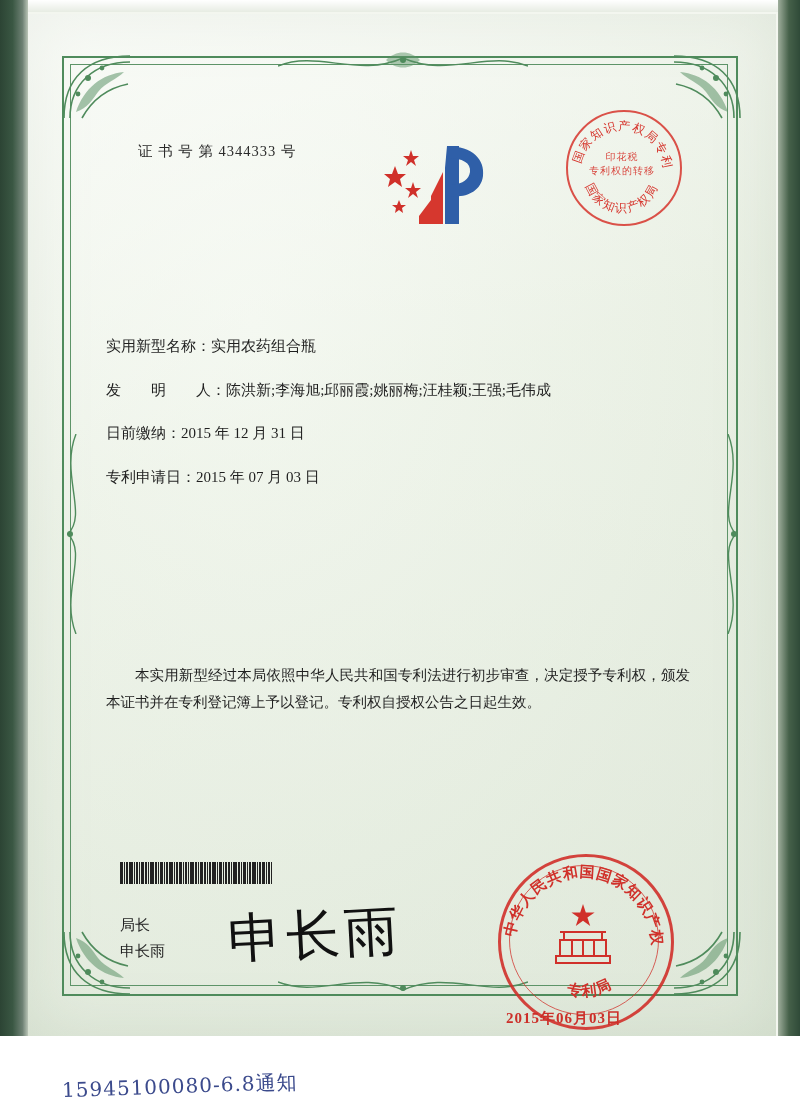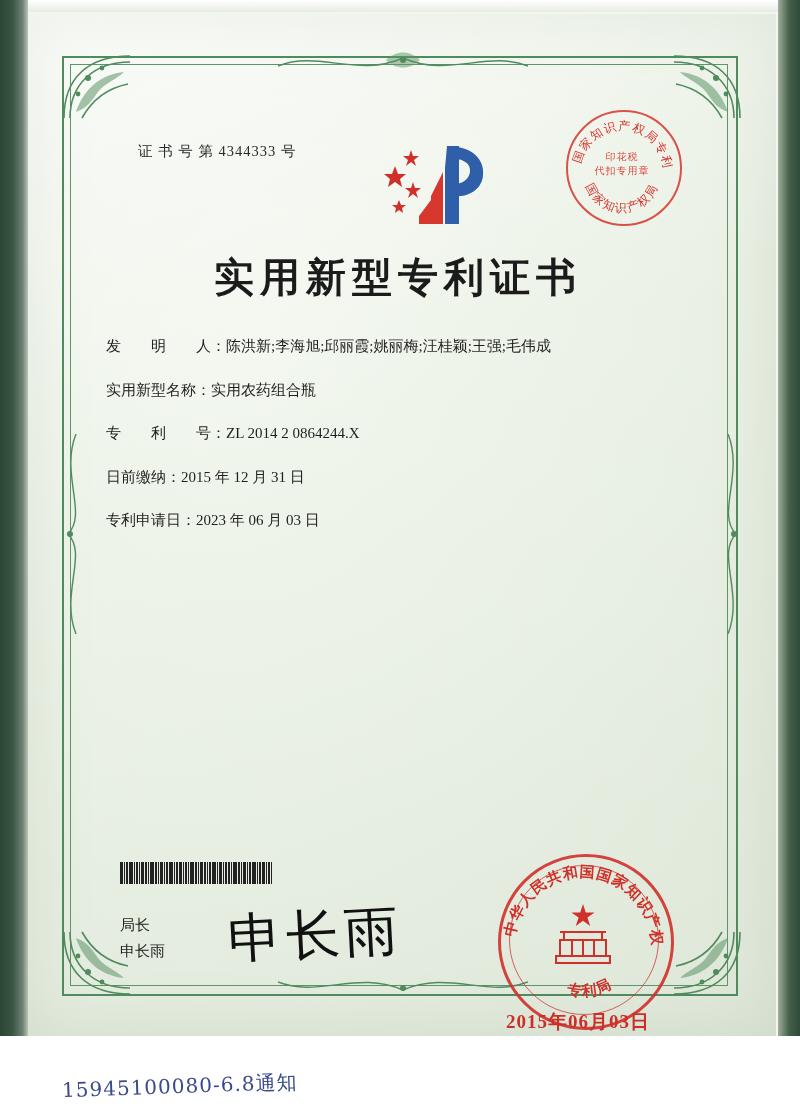--- a/index.html
+++ b/index.html
@@ -249,21 +249,21 @@
     fill: #d0302a;
     font-family: "Liberation Serif", serif;
     font-size: 15px;
     letter-spacing: 1px;
     font-weight: bold;
   }
   .seal-date {
     position: absolute;
     left: 408px;
     top: 917px;
-    font-size: 19px;
+    font-size: 15px;
     color: #cc2f29;
     letter-spacing: 1px;
     font-weight: bold;
   }
   .page-foot {
     position: absolute;
     left: 0;
     top: 988px;
     width: 600px;
     text-align: center;
@@ -415,45 +415,42 @@
           </defs>
           <text>
             <textPath href="#arcTop" startOffset="6%">国家知识产权局专利局</textPath>
           </text>
           <text>
             <textPath href="#arcBot" startOffset="10%">国家知识产权局</textPath>
           </text>
         </svg>
         <div class="inner-txt">
           <div>印花税</div>
-          <div>代扣专用章</div>
+          <div>专利权的转移</div>
         </div>
       </div>
 
-      <div class="title">实用新型专利证书</div>
 
       <div class="fields">
-        <div class="field">
-          <span class="lbl">发　　明　　人：</span><span class="val">陈洪新;李海旭;邱丽霞;姚丽梅;汪桂颖;王强;毛伟成</span>
-        </div>
         <div class="field">
           <span class="lbl">实用新型名称：</span><span class="val">实用农药组合瓶</span>
         </div>
         <div class="field">
-          <span class="lbl">专　　利　　号：</span><span class="val">ZL 2014 2 0864244.X</span>
+          <span class="lbl">发　　明　　人：</span><span class="val">陈洪新;李海旭;邱丽霞;姚丽梅;汪桂颖;王强;毛伟成</span>
         </div>
         <div class="field">
           <span class="lbl">日前缴纳：</span><span class="val">2015 年 12 月 31 日</span>
         </div>
         <div class="field">
-          <span class="lbl">专利申请日：</span><span class="val">2023 年 06 月 03 日</span>
+          <span class="lbl">专利申请日：</span><span class="val">2015 年 07 月 03 日</span>
         </div>
       </div>
 
       <div class="body-text">
+        <p>本实用新型经过本局依照中华人民共和国专利法进行初步审查，决定授予专利权，颁发本证书并在专利登记簿上予以登记。专利权自授权公告之日起生效。</p>
       </div>
 
       <div class="barcode">
         <i style="width:3px"></i><i style="width:1px"></i><i style="width:2px"></i><i style="width:4px"></i><i style="width:1px"></i><i style="width:2px"></i><i style="width:1px"></i><i style="width:3px"></i><i style="width:2px"></i><i style="width:1px"></i><i style="width:4px"></i><i style="width:2px"></i><i style="width:1px"></i><i style="width:3px"></i><i style="width:1px"></i><i style="width:2px"></i><i style="width:4px"></i><i style="width:1px"></i><i style="width:2px"></i><i style="width:3px"></i><i style="width:1px"></i><i style="width:2px"></i><i style="width:1px"></i><i style="width:4px"></i><i style="width:2px"></i><i style="width:1px"></i><i style="width:3px"></i><i style="width:2px"></i><i style="width:1px"></i><i style="width:2px"></i><i style="width:4px"></i><i style="width:1px"></i><i style="width:3px"></i><i style="width:1px"></i><i style="width:2px"></i><i style="width:2px"></i><i style="width:1px"></i><i style="width:4px"></i><i style="width:2px"></i><i style="width:1px"></i><i style="width:3px"></i><i style="width:1px"></i><i style="width:2px"></i><i style="width:4px"></i><i style="width:1px"></i><i style="width:2px"></i><i style="width:3px"></i><i style="width:1px"></i><i style="width:2px"></i><i style="width:1px"></i>
       </div>
 
       <div class="sig-block">
         <div>局长</div>
         <div>申长雨</div>
       </div>

